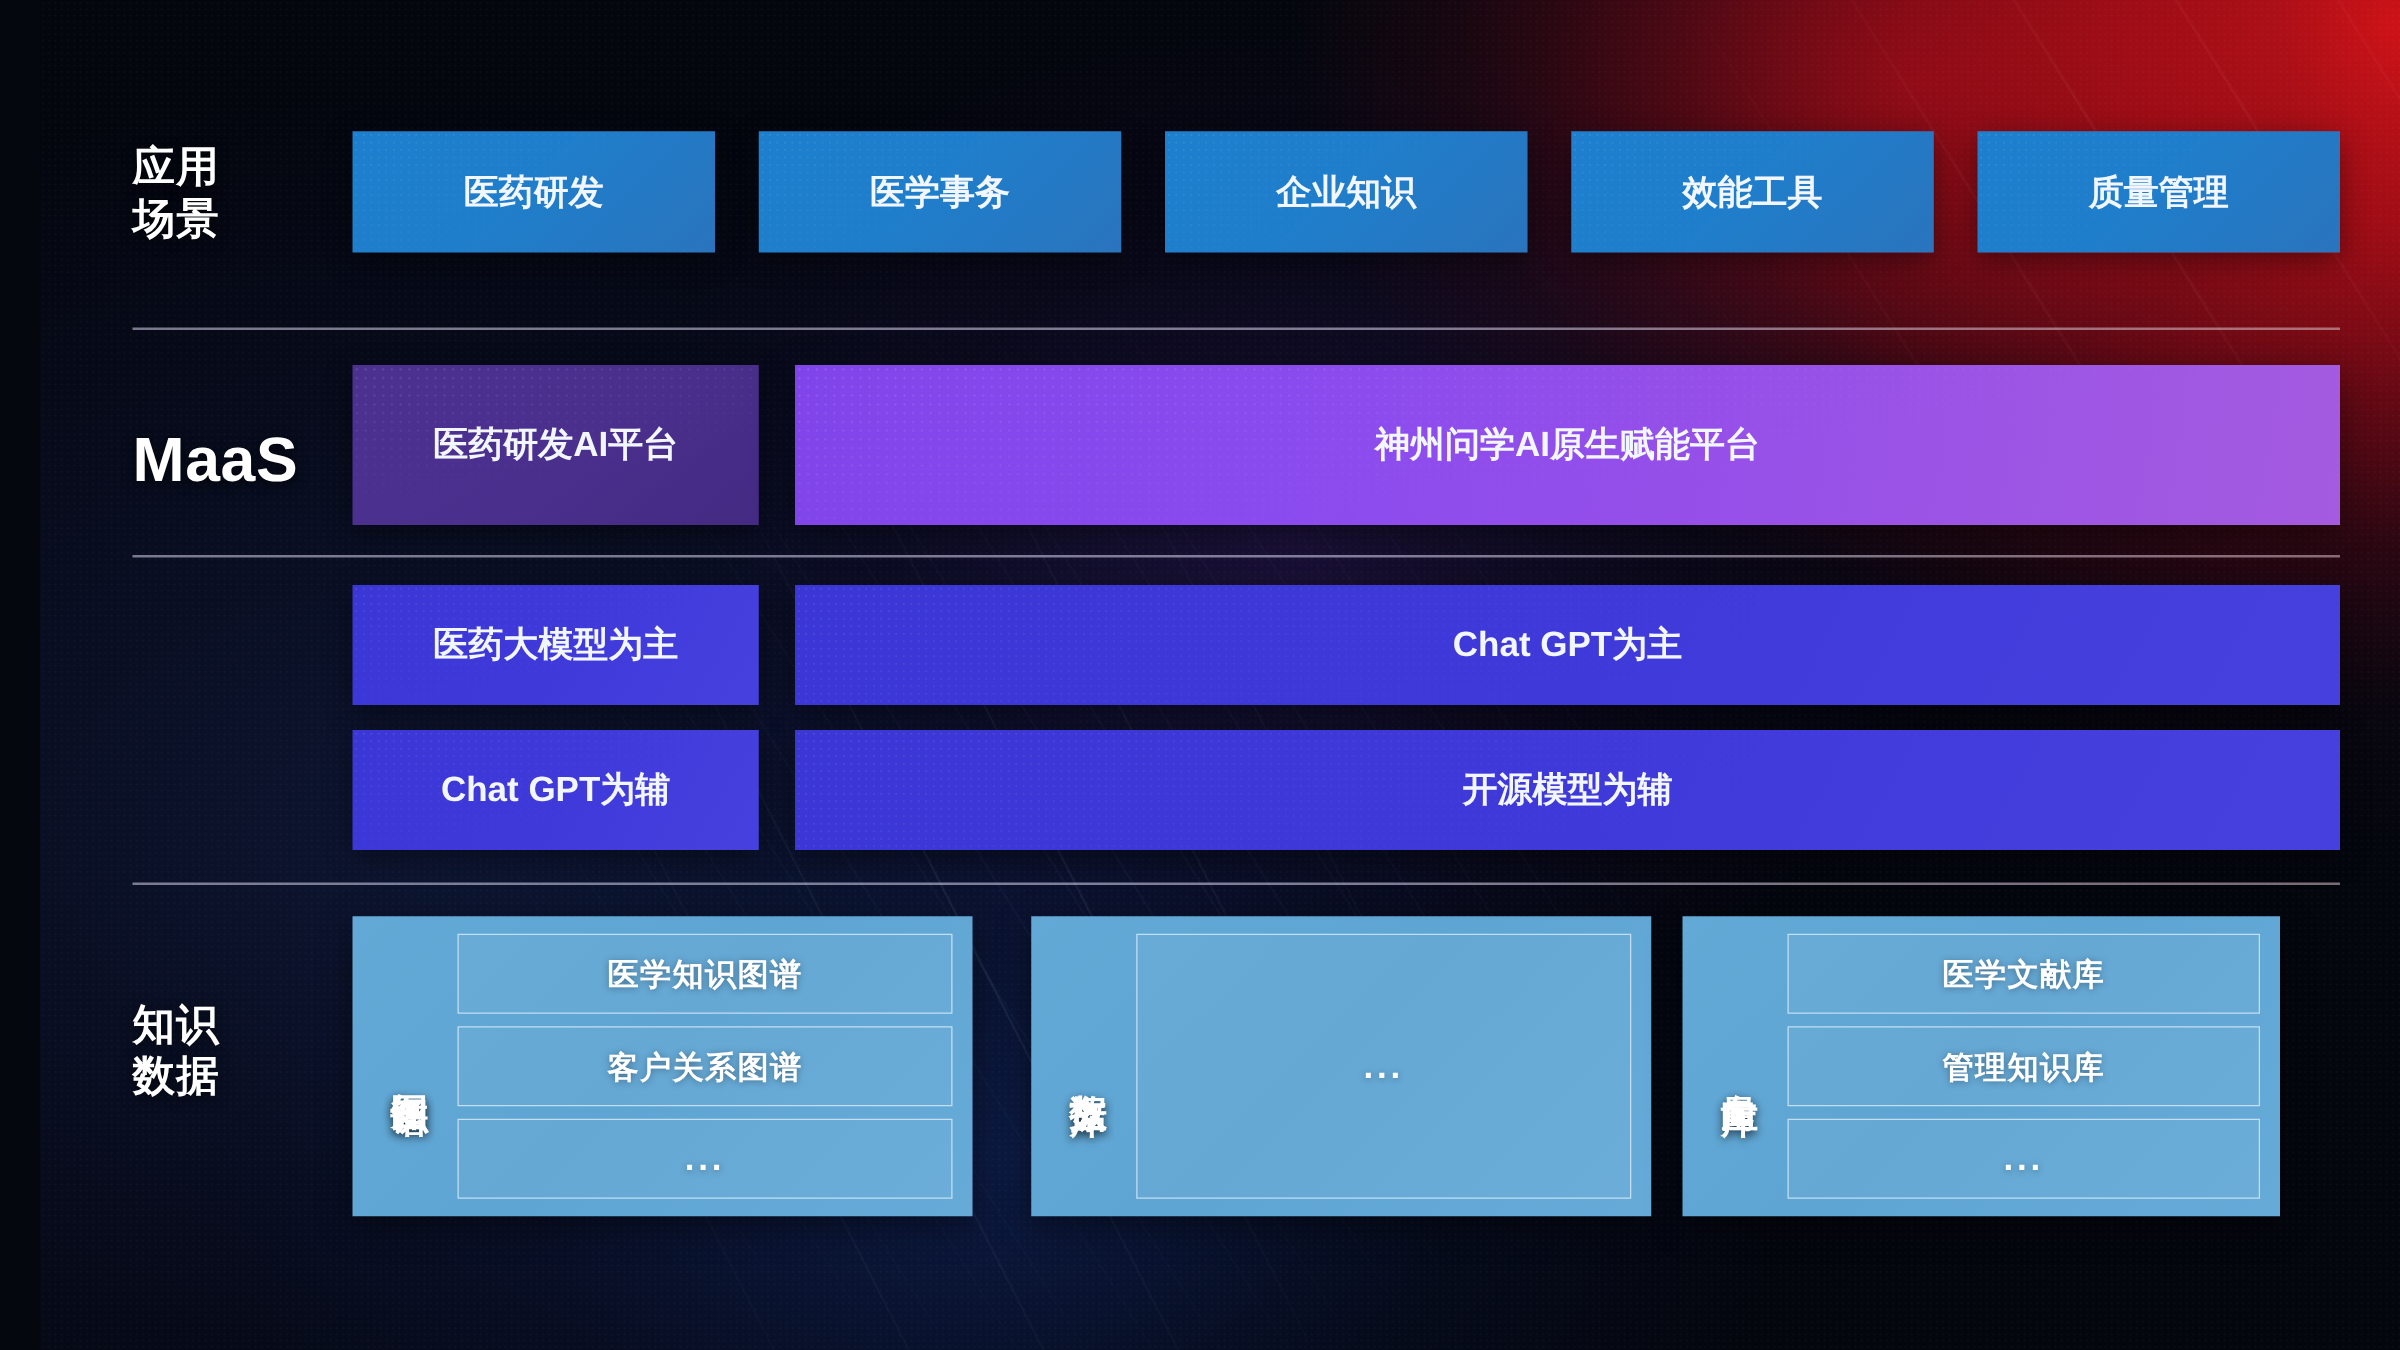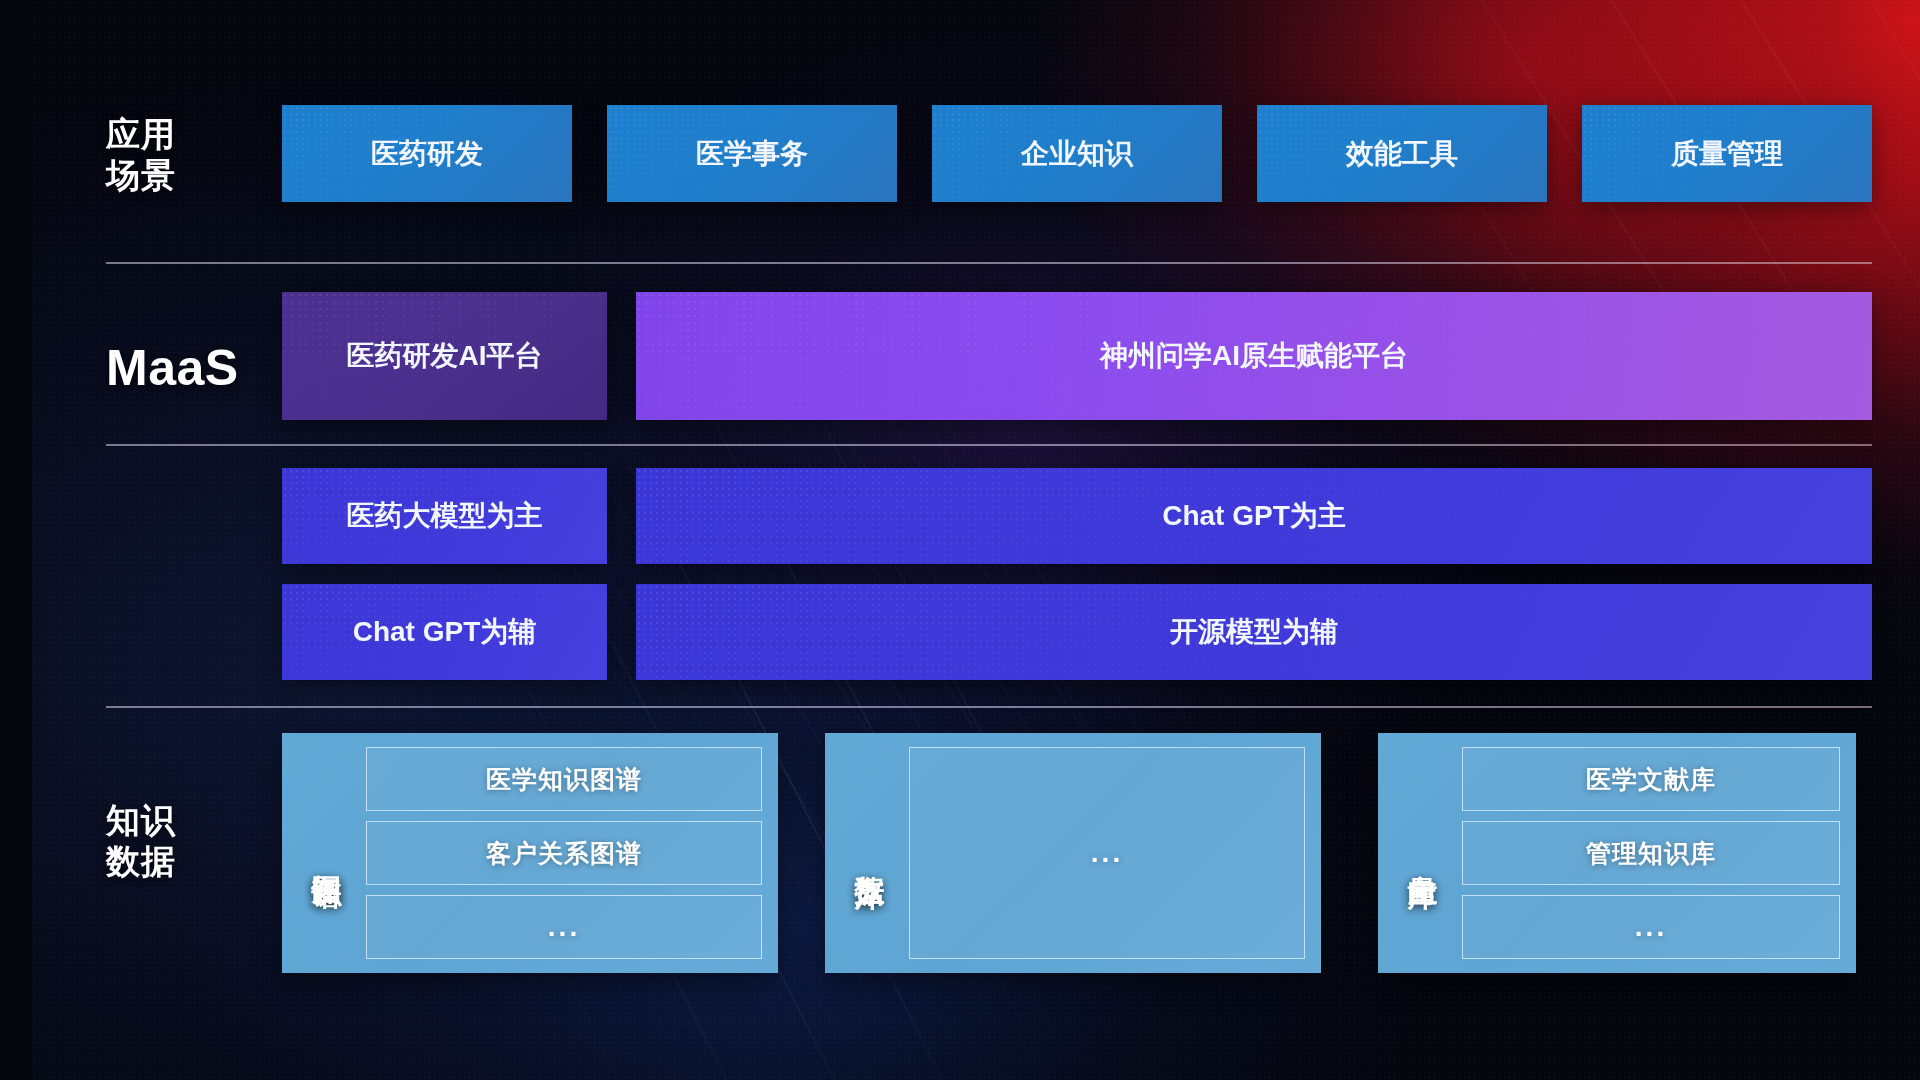--- a/index.html
+++ b/index.html
@@ -318,21 +318,21 @@
       </div>
     </div>
 
     <div class="kd-card" style="left:793px; top:733px; width:496px; height:240px;">
       <div class="kd-side">数据库</div>
       <div class="kd-items">
         <div class="kd-item ellipsis">...</div>
       </div>
     </div>
 
-    <div class="kd-card" style="left:1346px; top:733px; width:478px; height:240px;">
+    <div class="kd-card" style="left:1314px; top:733px; width:478px; height:240px;">
       <div class="kd-side">向量库</div>
       <div class="kd-items">
         <div class="kd-item">医学文献库</div>
         <div class="kd-item">管理知识库</div>
         <div class="kd-item ellipsis">...</div>
       </div>
     </div>
 
   </div>
 </div>

